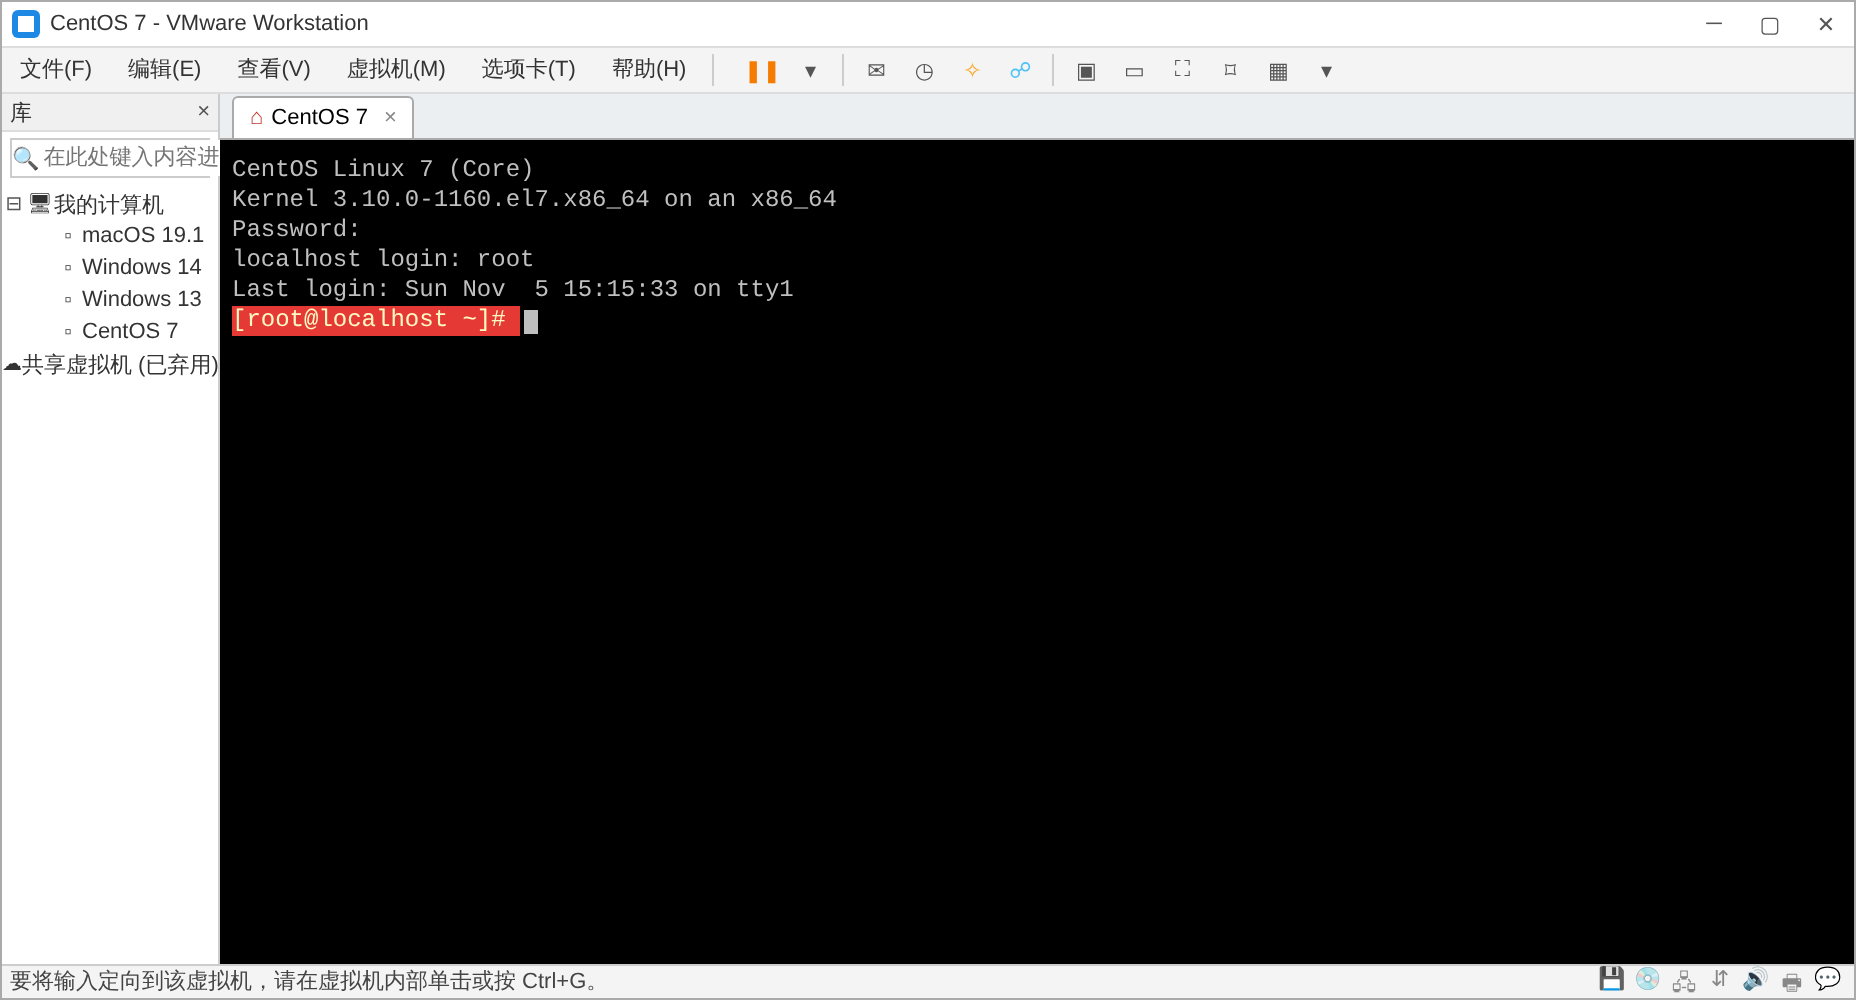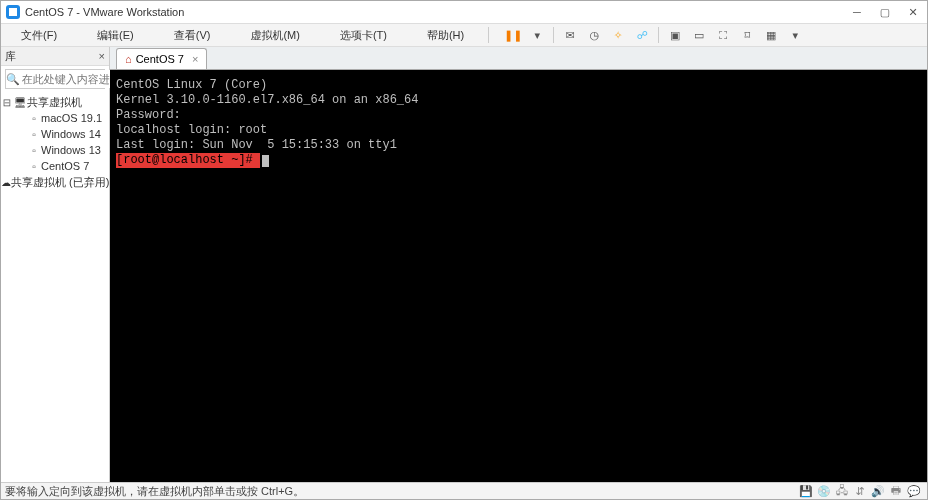--- a/index.html
+++ b/index.html
@@ -2,21 +2,21 @@
 <html><head>
 <meta charset="utf-8">
 <style>
 html,body{margin:0;padding:0;font-family:"Microsoft YaHei",Arial,sans-serif;font-size:11px;background:#fff;color:#000;overflow:hidden}
 .window{width:928px;height:500px;display:flex;flex-direction:column;border:1px solid #aaa;box-sizing:border-box}
 .titlebar{height:22px;background:#fff;display:flex;align-items:center;border-bottom:1px solid #ddd}
 .titlebar .ico{width:16px;height:16px;margin:0 4px;display:inline-flex;align-items:center;justify-content:center}
 .titlebar .title{flex:1;font-size:11px;color:#333}
 .winbtn{width:28px;height:20px;display:flex;align-items:center;justify-content:center;color:#555;cursor:pointer}
 .menubar{height:22px;background:#f4f4f4;display:flex;align-items:center;border-bottom:1px solid #ddd;font-size:11px}
-.menuitem{padding:0 20px;color:#333;cursor:pointer;line-height:22px}
+.menuitem{padding:0 9px;color:#333;cursor:pointer;line-height:22px}
 .toolbar{display:flex;align-items:center;margin-left:8px;height:22px}
 .toolbtn{width:20px;height:20px;display:flex;align-items:center;justify-content:center;cursor:pointer;color:#555;margin:0 2px}
 .sep{width:1px;height:16px;background:#ccc;margin:0 4px}
 .body{flex:1;display:flex;min-height:0}
 .side{width:108px;background:#fff;border-right:1px solid #ccc;display:flex;flex-direction:column}
 .side-hdr{height:18px;display:flex;align-items:center;justify-content:space-between;background:#f0f0f0;border-bottom:1px solid #ddd;padding:0 4px;font-size:11px;color:#333}
 .side-hdr .x{cursor:pointer;color:#555}
 .search{display:flex;align-items:center;border:1px solid #ccc;margin:3px 4px;height:18px}
 .search .mag{width:18px;text-align:center;color:#777}
 .search input{flex:1;border:none;outline:none;font-size:11px;height:16px;color:#888}
@@ -28,23 +28,23 @@
 .tree .lbl{white-space:nowrap}
 .tree .lvl1{padding-left:0}
 .tree .lvl2{padding-left:14px}
 .main{flex:1;display:flex;flex-direction:column;background:#3a3a3a;min-width:0}
 .tabs{height:22px;background:#eceff1;display:flex;align-items:flex-end;border-bottom:1px solid #aaa}
 .tab{height:20px;background:#fff;border:1px solid #aaa;border-bottom:none;display:flex;align-items:center;padding:0 8px;margin-left:6px;border-radius:3px 3px 0 0;font-size:11px}
 .tab .home{margin-right:4px;color:#c0392b}
 .tab .x{margin-left:8px;color:#888;cursor:pointer}
 .vm{flex:1;background:#000;color:#bfbfbf;font-family:"Consolas","Courier New",monospace;font-size:12px;line-height:15px;padding:8px 6px;position:relative;overflow:hidden}
 .vm .line{white-space:pre}
-.vm .hl{background:#e53935;color:#000000;display:inline-block}
+.vm .hl{background:#e53935;color:#fef9c3;display:inline-block}
 .vm .cursor{display:inline-block;width:7px;height:12px;background:#bfbfbf;vertical-align:text-bottom;margin-left:2px}
-.status{height:16px;background:#f4f4f4;border-top:1px solid #ccc;display:flex;align-items:center;font-size:11px;color:#444;padding:0 4px}
+.status{height:16px;background:#f4f4f4;border-top:1px solid #ccc;display:flex;align-items:flex-start;font-size:11px;color:#444;padding:0 4px}
 .status .sp{flex:1}
 .status .sicon{width:18px;text-align:center;color:#888}
 </style>
 </head>
 <body>
 <div class="window">
   <div class="titlebar">
     <span class="ico">
       <svg width="14" height="14" viewBox="0 0 14 14">
           <rect width="14" height="14" rx="3" fill="#1e88e5"></rect>
@@ -91,21 +91,21 @@
       </div>
       <div class="search">
         <span class="mag">🔍</span>
         <input placeholder="在此处键入内容进行搜索" style="">
         <span class="dd">▾</span>
       </div>
       <div class="tree">
         <div class="node lvl1">
           <span class="tw">⊟</span>
           <span class="ic">🖥</span>
-          <span class="lbl">共享虚拟机</span>
+          <span class="lbl">我的计算机</span>
         </div>
         <div class="node lvl2">
           <span class="tw"></span>
             <span class="ic">▫</span>
           <span class="lbl">macOS 19.1</span>
         </div>
         <div class="node lvl2">
           <span class="tw"></span>
             <span class="ic">▫</span>
           <span class="lbl">Windows 14</span>

